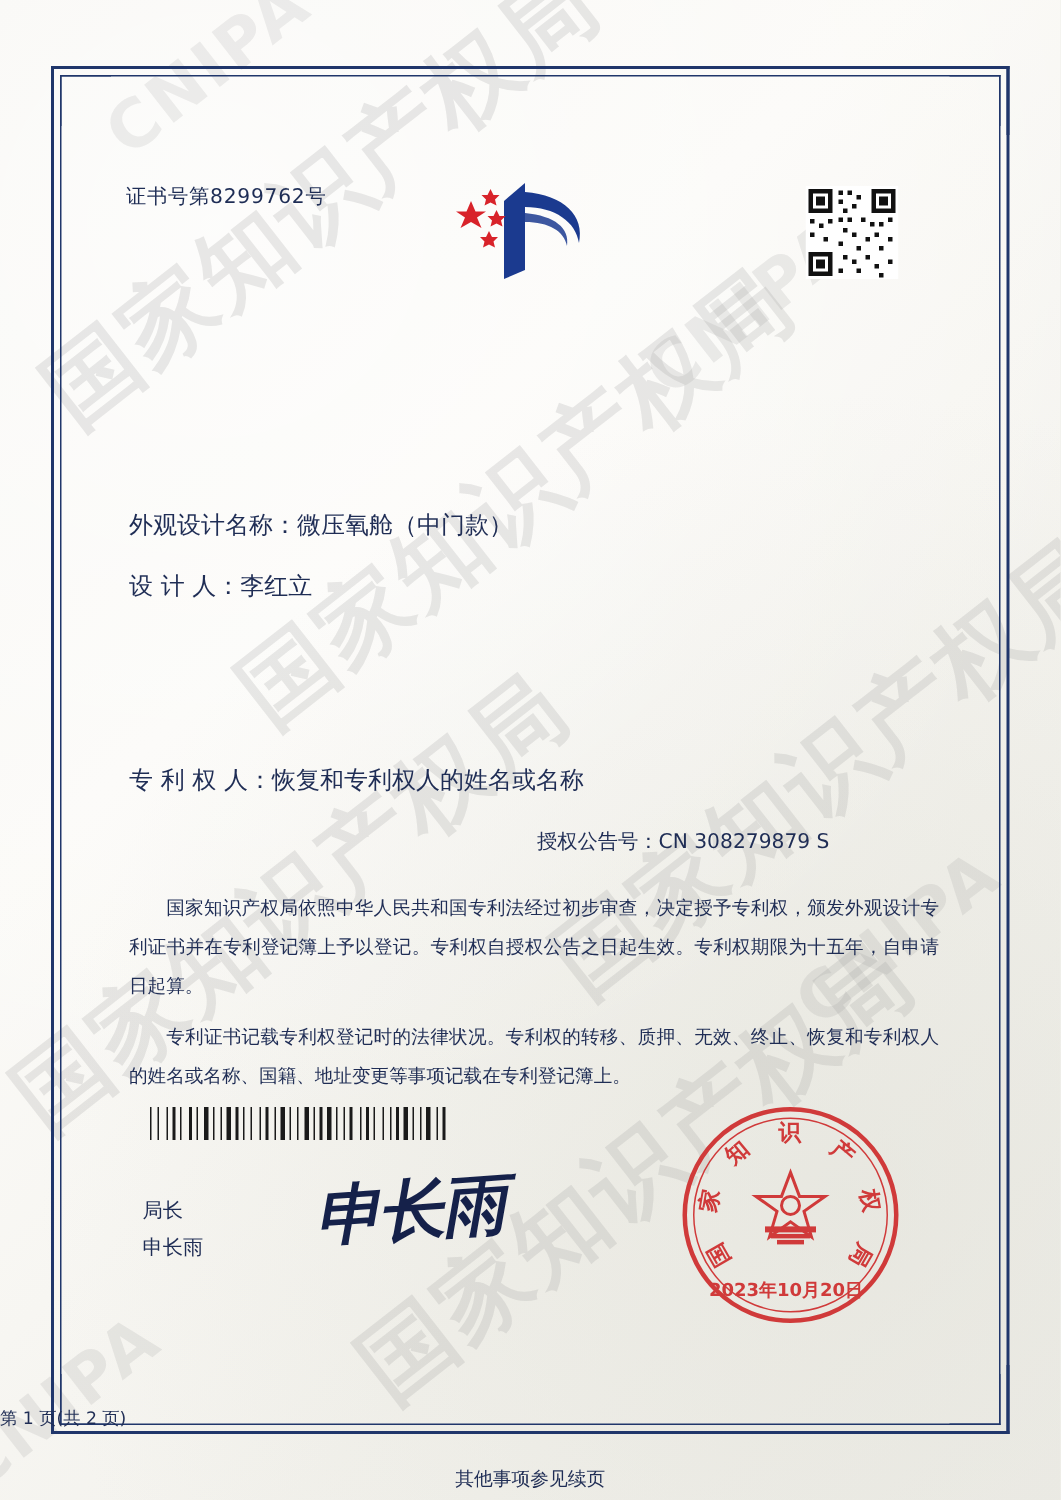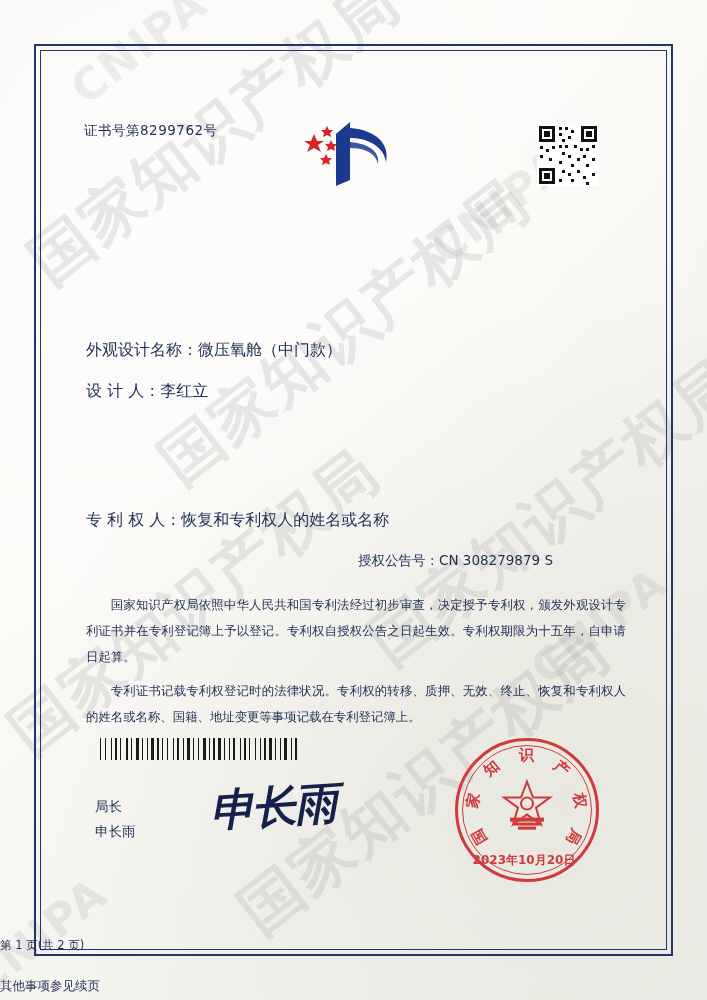--- a/index.html
+++ b/index.html
@@ -147,21 +147,21 @@
     position:absolute;left:460px;top:852px;width:128px;text-align:center;
     font-size:12px;color:#d03a3a;font-weight:bold;
   }
 
   
   #page-num{
     position:absolute;left:0;top:938px;width:707px;
     font-size:11.5px;color:#1f2d55;
   }
   #footer-note{
-    position:absolute;left:0;top:978px;width:707px;
+    position:absolute;left:0;top:978px;width:707px;text-align:center;
     font-size:12.5px;color:#1f2d55;
   }
 </style>
 </head>
 <body>
 
 <div id="page">
 
   <div class="wm wm-cn wm1">国家知识产权局</div>
   <div class="wm wm-cn wm2">国家知识产权局</div>

